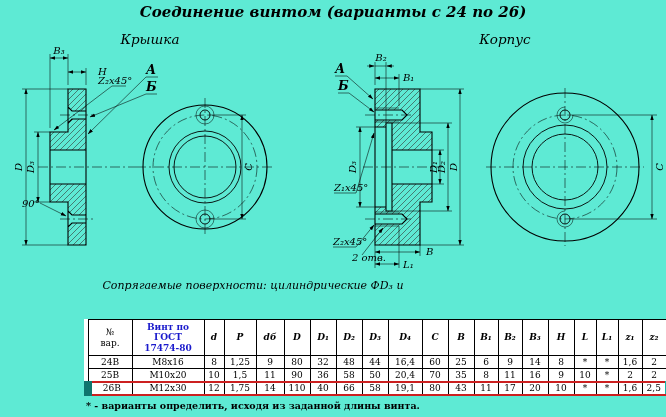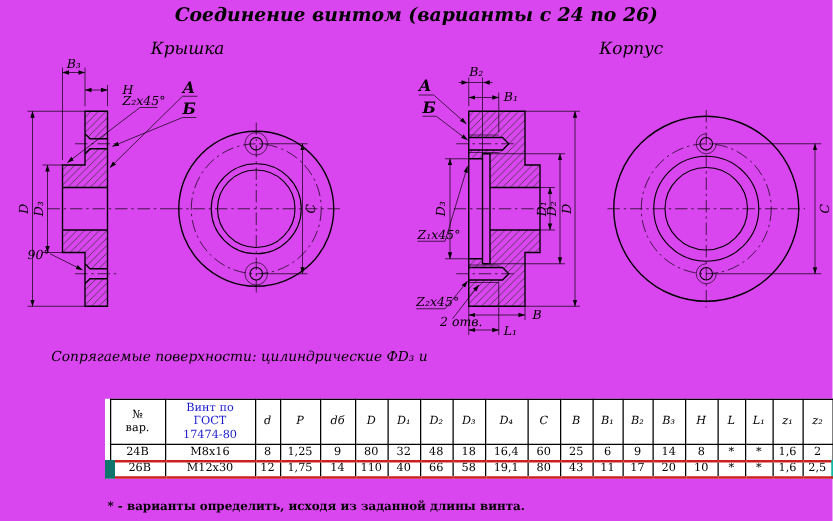--- a/index.html
+++ b/index.html
@@ -1,39 +1,39 @@
 <!DOCTYPE html>
 <html><head>
 <meta charset="utf-8">
 <style>
   *{margin:0;padding:0;box-sizing:border-box}
   html,body{width:666px;height:417px;background:#fff;color:#000;
     font-family:"DejaVu Serif","DejaVu Sans",serif;overflow:hidden}
-  .page{position:absolute;top:0;left:0;width:666px;height:417px;background:#d946ef}
+  .page{position:absolute;top:0;left:0;width:666px;height:417px;background:#5eead4}
   .title{position:absolute;top:3px;left:0;width:100%;text-align:center;
     font-size:15px;font-weight:bold;font-style:italic}
   .view-label{position:absolute;top:31px;width:96px;text-align:center;
     font-size:13.5px;font-style:italic}
   .view-label.cover{left:102px}
   .view-label.body{left:457px}
   svg.drawing{position:absolute;top:0;left:0}
   svg text{font-family:"DejaVu Serif","DejaVu Sans",serif;font-style:italic;font-size:10px;fill:#000}
   svg text.big{font-size:12.5px;font-weight:bold}
   .ol{stroke:#000;stroke-width:1.1}
   .dim{stroke:#000;stroke-width:0.55;fill:none}
   .cl{stroke:#000;stroke-width:0.55;stroke-dasharray:10 3 2 3;fill:none}
   .thin{stroke:#000;stroke-width:0.5;fill:none}
   .circ{fill:none;stroke:#000;stroke-width:1.1}
   .circ2{fill:none;stroke:#000;stroke-width:0.9}
-  .note{position:absolute;top:279px;left:41px;width:390px;
+  .note{position:absolute;top:279px;left:58px;width:390px;text-align:center;
     font-size:11px;font-style:italic;line-height:1.3}
   .dim-table{position:absolute;top:319px;left:84px;width:578px;border-collapse:collapse;
     table-layout:fixed;font-size:9px;text-align:center;background:#fff}
   .dim-table th,.dim-table td{border:1px solid #000;padding:0;vertical-align:middle;overflow:hidden}
-  .dim-table thead th{height:36px;font-weight:normal;font-style:italic;white-space:pre-line;line-height:1.15}
+  .dim-table thead th{height:36px;font-weight:bold;font-style:italic;white-space:pre-line;line-height:1.15}
   .dim-table thead th.var-h{font-style:normal;font-weight:normal}
   .dim-table thead th.screw-h{font-style:normal;color:#1a1acc}
   .dim-table tbody td{height:13px}
   .dim-table td.variant{}
   .dim-table tr.hl td{border-top:2px solid #cc2020;border-bottom:2px solid #cc2020}
   .dim-table tr.hl td:first-child{border-left:8px solid #0f766e}
   .dim-table tr.hl td:last-child{border-right:2px solid #14b8a6}
   .footnote{position:absolute;top:400px;left:86px;font-size:9.5px;font-weight:bold}
 </style>
 </head>
@@ -260,31 +260,53 @@
     <tbody>
       <tr>
         <td class="variant">24В</td>
         <td>М8х16</td>
         <td>8</td>
         <td>1,25</td>
         <td>9</td>
         <td>80</td>
         <td>32</td>
         <td>48</td>
-        <td>18</td>
+        <td>44</td>
         <td>16,4</td>
         <td>60</td>
         <td>25</td>
         <td>6</td>
         <td>9</td>
         <td>14</td>
         <td>8</td>
         <td>*</td>
         <td>*</td>
         <td>1,6</td>
+        <td>2</td>
+      </tr>
+      <tr>
+        <td class="variant">25В</td>
+        <td>М10х20</td>
+        <td>10</td>
+        <td>1,5</td>
+        <td>11</td>
+        <td>90</td>
+        <td>36</td>
+        <td>58</td>
+        <td>50</td>
+        <td>20,4</td>
+        <td>70</td>
+        <td>35</td>
+        <td>8</td>
+        <td>11</td>
+        <td>16</td>
+        <td>9</td>
+        <td>10</td>
+        <td>*</td>
+        <td>2</td>
         <td>2</td>
       </tr>
       <tr class="hl">
         <td class="variant">26В</td>
         <td>М12х30</td>
         <td>12</td>
         <td>1,75</td>
         <td>14</td>
         <td>110</td>
         <td>40</td>

